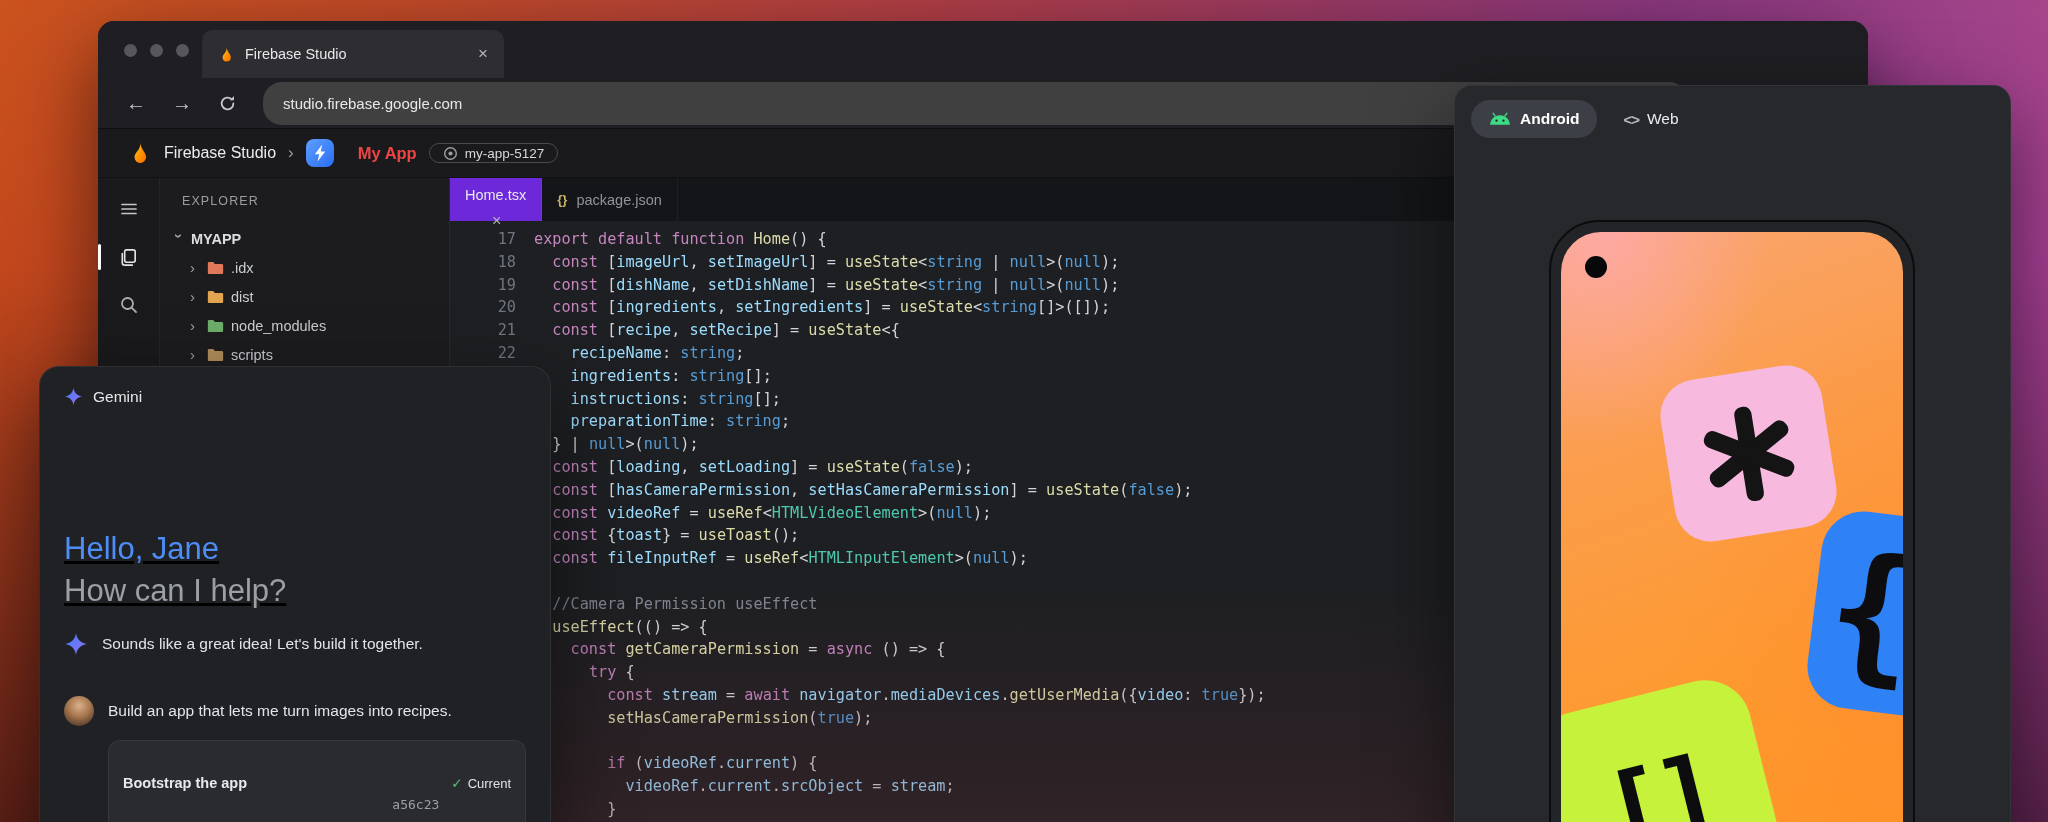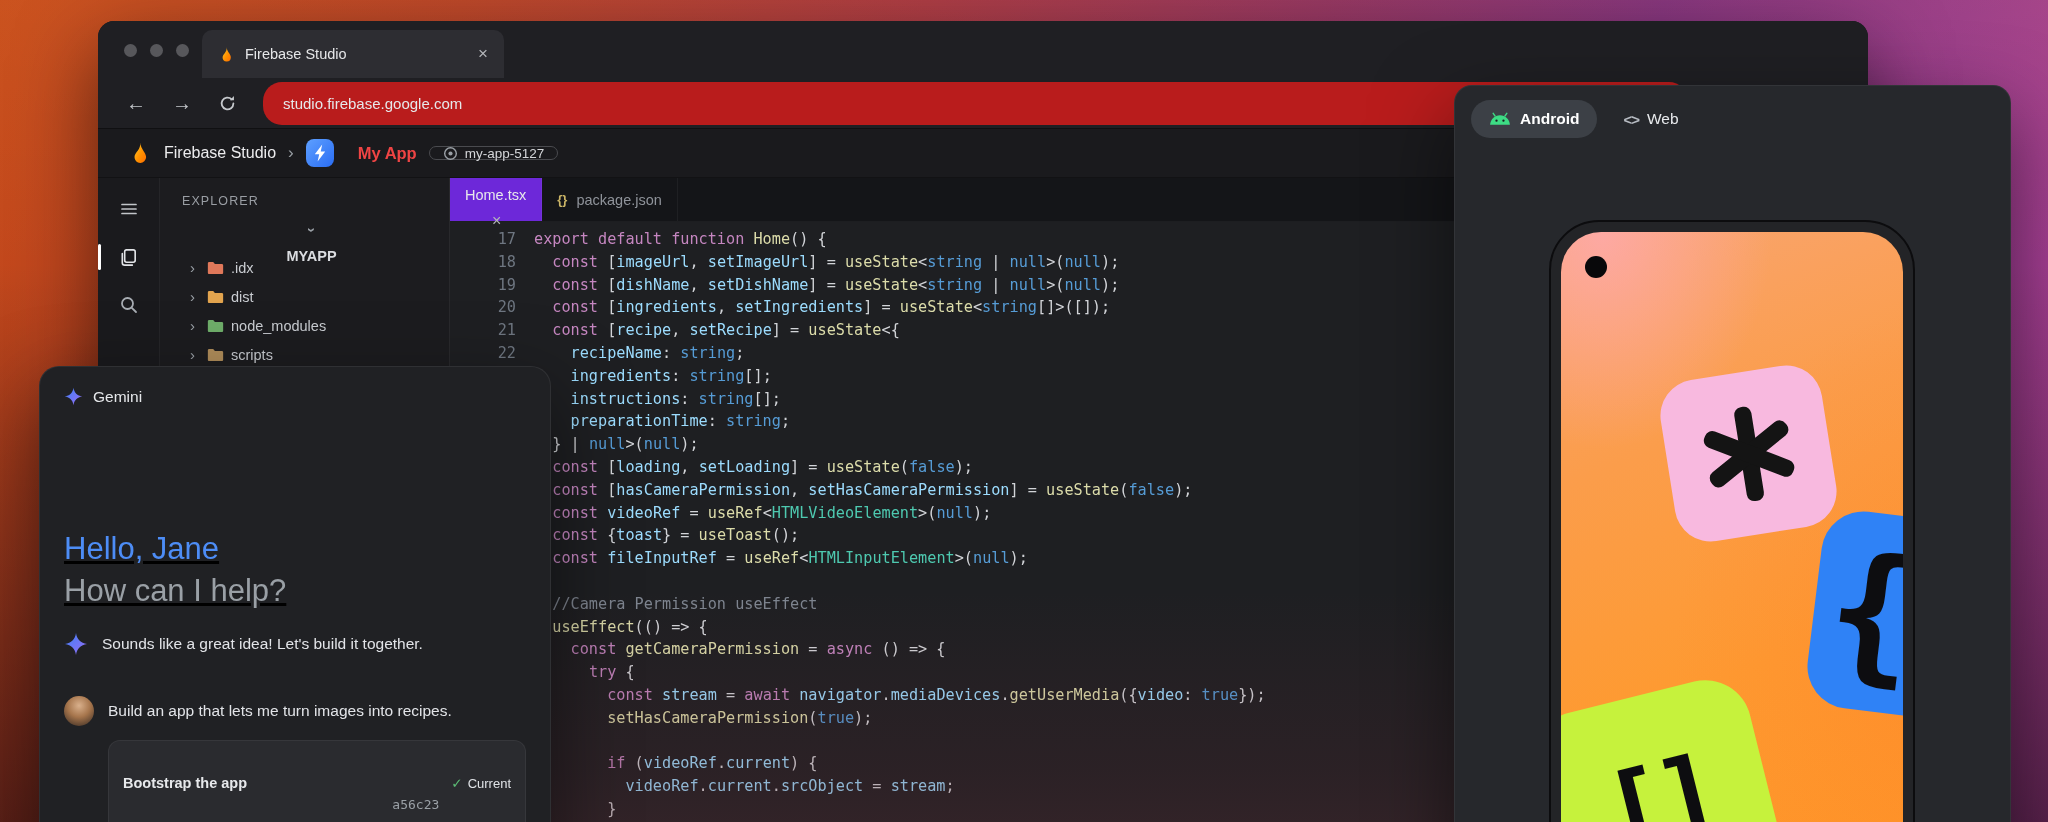--- a/index.html
+++ b/index.html
@@ -21,46 +21,46 @@
   .traffic { position:absolute; left:26px; top:23px; display:flex; gap:13px; }
   .traffic .dot { width:13px; height:13px; border-radius:50%; background:#57575b; }
   .btab { position:absolute; left:104px; top:9px; height:48px; width:302px; background:#2d2d32;
     border-radius:10px 10px 0 0; display:flex; align-items:center; padding:0 16px; gap:10px; }
   .btab-title { flex:1; font-size:14.5px; color:#e6e7e9; }
   .btab-close { font-size:17px; color:#b4b6ba; cursor:default; }
 
   .toolbar { position:absolute; top:57px; left:0; right:0; height:50px; background:#1f1f23;
     display:flex; align-items:center; padding-left:28px; gap:26px; }
   .navic { font-size:20px; color:#c6c9cd; line-height:1; }
-  .urlbar { flex:1; margin-right:180px; height:43px; border-radius:19px; background:#b91c1c;
+  .urlbar { flex:1; margin-right:180px; height:43px; border-radius:19px; background:#404040;
     display:flex; align-items:center; padding:0 20px; }
   .urltext { font-size:15px; color:#e6e8ea; }
 
   .appheader { position:absolute; top:107px; left:0; right:0; height:50px; background:#1a1a1d;
     border-top:1px solid rgba(0,0,0,0.35); border-bottom:1px solid rgba(0,0,0,0.3);
     display:flex; align-items:center; padding-left:30px; gap:12px; }
   .product { font-size:16px; color:#ececee; font-weight:500; }
   .crumb-chev { color:#9aa0a6; font-size:17px; }
   .appname { font-size:16.5px; color:#ef4444; font-weight:700;margin-left:12px; }
-  .apppill { display:flex; align-items:center; gap:7px; height:14px; padding:0 13px;
+  .apppill { display:flex; align-items:center; gap:7px; height:20px; padding:0 13px;
     border:1px solid #4a4b4f; border-radius:15px; color:#d5d7da; font-size:13.5px;justify-content:center; }
 
   .workbench { position:absolute; top:157px; left:0; right:0; bottom:0; display:flex; }
   .activity { width:62px; background:#1a1a1d; border-right:1px solid rgba(255,255,255,0.05);
     padding-top:14px; display:flex; flex-direction:column; align-items:center; gap:14px; }
   .act-item { position:relative; width:100%; height:34px; display:flex; align-items:center; justify-content:center; }
   .act-item.active::before { content:""; position:absolute; left:0; top:4px; bottom:4px; width:2.5px;
     background:#fff; border-radius:2px; }
 
   .explorer { width:290px; background:#1c1c1f; border-right:1px solid rgba(255,255,255,0.06); padding-top:16px; }
   .exp-title { padding-left:22px; font-size:12.5px; letter-spacing:1.1px; color:#9a9ea4; }
   .tree { margin-top:16px; }
   .tree-row { height:29px; display:flex; align-items:center; gap:7px; padding-left:30px;
     font-size:14.5px; color:#c9ccd1; white-space:nowrap; }
-  .tree-row.root { padding-left:14px; font-weight:700; color:#dadce0;flex-direction:column; }
+  .tree-row.root { padding-left:14px; font-weight:700; color:#dadce0; }
   .chev { color:#9aa0a6; font-size:15px; width:10px; display:inline-block; }
   .chev.down { transform:rotate(90deg); }
   .folder { width:17px; height:14px; flex:none; }
 
   .editorcol { flex:1; display:flex; flex-direction:column; background:#1e1f22; min-width:0; }
   .tabstrip { height:44px; background:#141518; display:flex; border-bottom:1px solid rgba(255,255,255,0.04); }
   .etab { display:flex; align-items:center; gap:9px; padding:0 15px; font-size:14.5px; color:#8f939a;
     border-right:1px solid rgba(255,255,255,0.05); }
   .etab.active { background:#6d28d9; color:#e8e9eb;flex-direction:column; }
   .etab .eclose { font-size:16px; color:#b4b6ba; margin-left:2px; }

